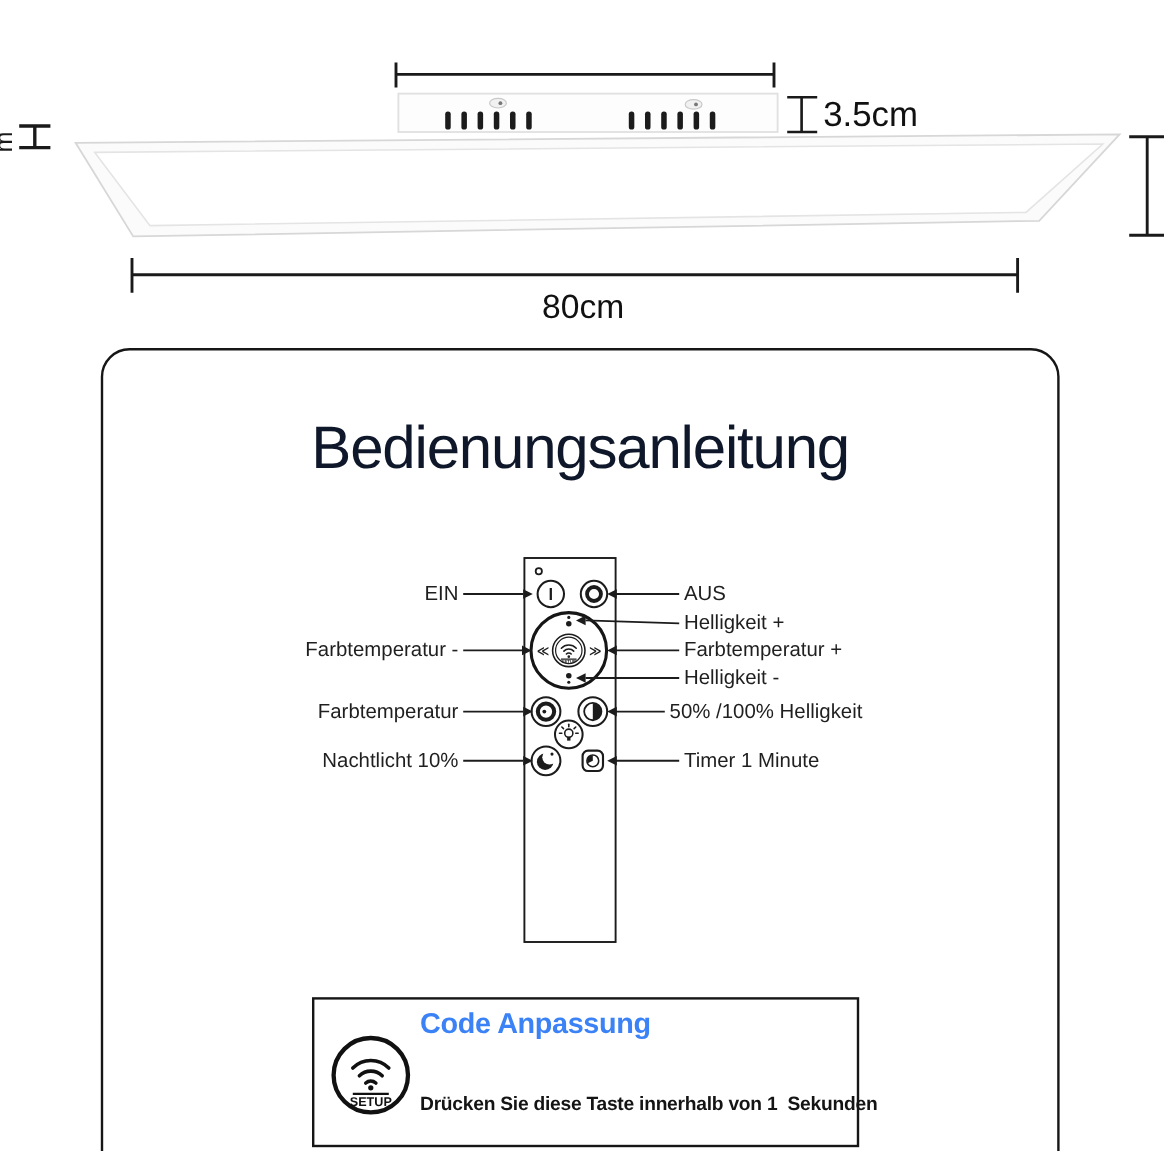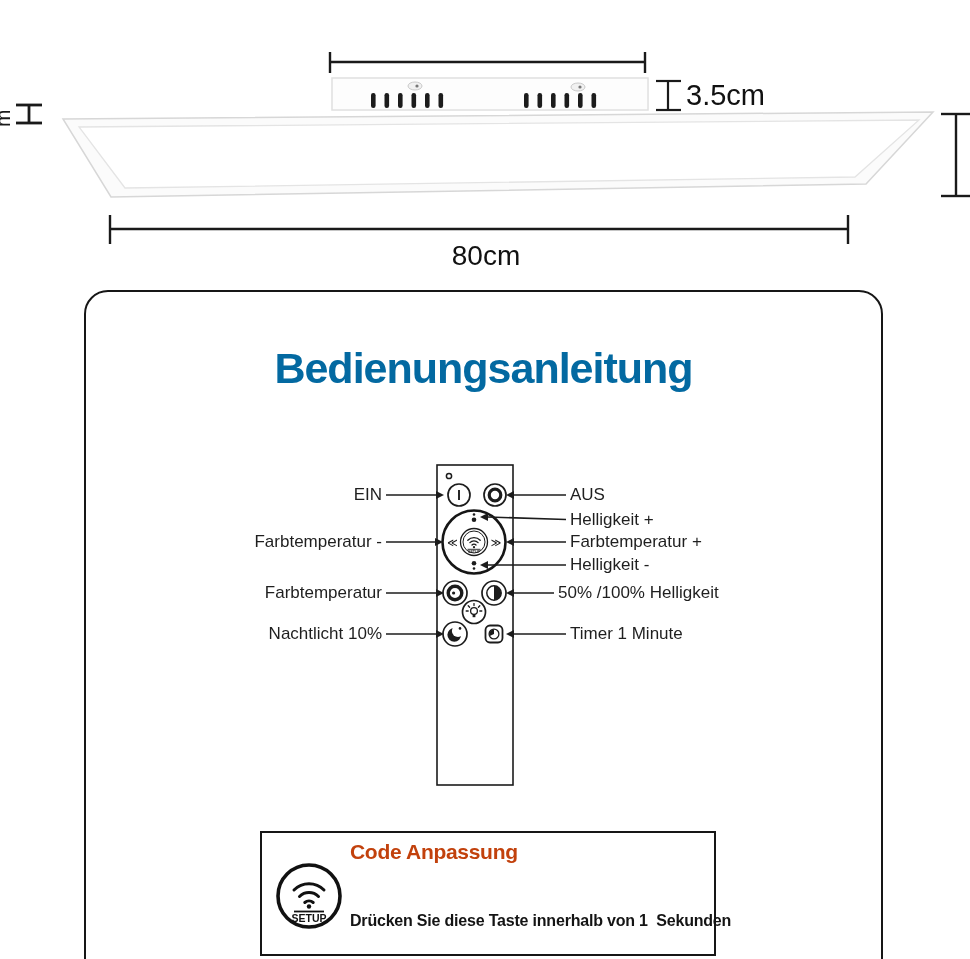--- a/index.html
+++ b/index.html
@@ -15,33 +15,33 @@
   
   .top-diagram{position:absolute;left:0;top:0;width:970px;height:235px;}
 
   
   .manual-box{
     position:absolute;left:84px;top:242px;width:799px;height:760px;
     border:2px solid #161616;border-radius:24px;background:#fff;box-sizing:border-box;
   }
   .manual-title{
     position:absolute;left:0;top:52px;width:100%;
-    text-align:center;font-size:43px;font-weight:700;letter-spacing:-1px;color:#0369a1;
+    text-align:center;font-size:50px;font-weight:400;letter-spacing:-1px;color:#0f172a;
   }
   .remote-svg{position:absolute;left:240px;top:405px;width:480px;height:360px;}
 
   
   .code-box{
     position:absolute;left:260px;top:783px;width:456px;height:125px;
     border:2px solid #161616;background:#fff;box-sizing:border-box;
   }
   .setup-badge{position:absolute;left:12px;top:28px;width:70px;height:70px;}
   .code-title{
     position:absolute;left:88px;top:7px;
-    font-size:21px;font-weight:700;color:#c2410c;letter-spacing:-0.3px;
+    font-size:24px;font-weight:700;color:#3b82f6;letter-spacing:-0.3px;
   }
   .code-body{
     position:absolute;left:88px;top:34px;width:360px;
     font-size:16px;font-weight:600;line-height:21.5px;letter-spacing:-0.2px;color:#141414;
     white-space:pre;
   }
 </style>
 </head>
 <body>
 

